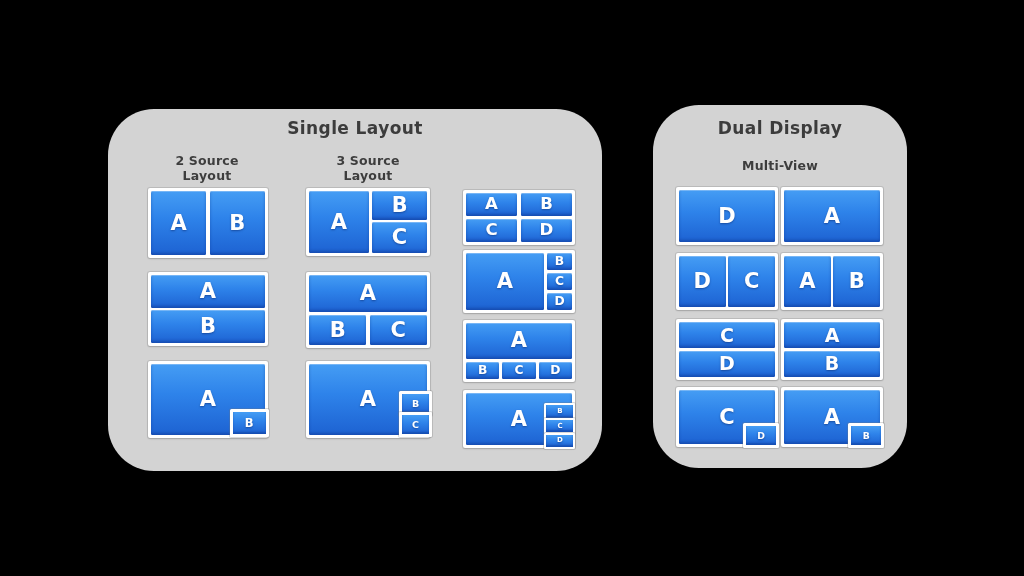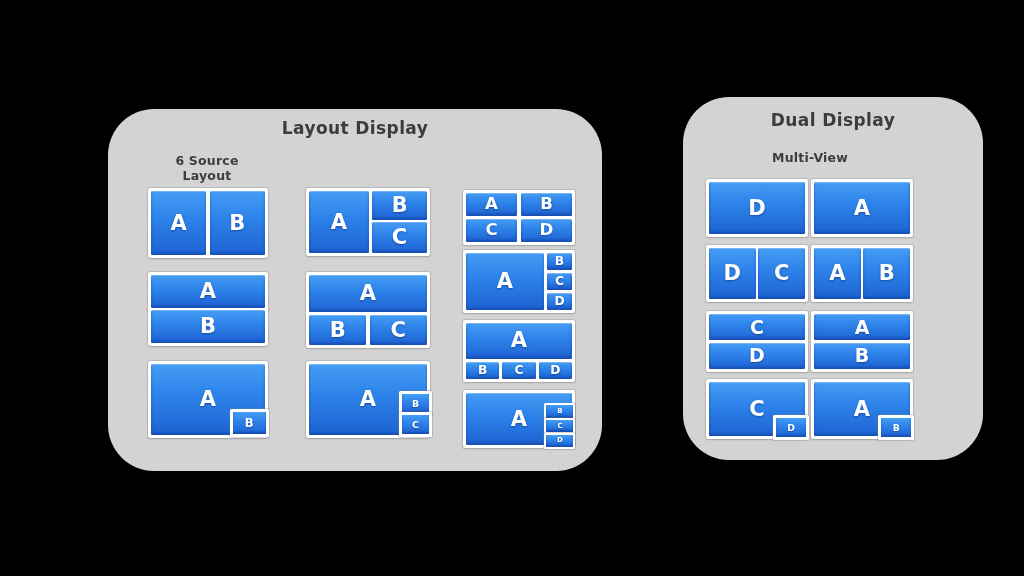--- a/index.html
+++ b/index.html
@@ -39,22 +39,23 @@
   .tile-label{
     color:#ffffff;font-weight:bold;line-height:1;
     text-shadow:0 1px 2px rgba(10,35,100,0.5);
   }
 </style>
 </head>
 <body>
 
 <div id="canvas">
   <section class="panel panel-single" style="left: 108px; top: 109px; width: 494px; height: 362px;">
-    <h2 class="panel-title">Layout Display</h2>
-  <div class="col-header" style="left: 59px; top: 44px; width: 80px;">6 Source Layout</div>
+    <h2 class="panel-title">Single Layout</h2>
+  <div class="col-header" style="left: 59px; top: 44px; width: 80px;">2 Source Layout</div>
+      <div class="col-header" style="left: 220px; top: 44px; width: 80px;">3 Source Layout</div>
       <div class="screen" style="left: 40px; top: 79px; width: 120px; height: 70px;">
         <div class="screen-inner">
           <div class="tile" style="left: 0%; top: 0%; width: 48.6%; height: 100%;">
             <span class="tile-label" style="font-size: 21px;">A</span>
           </div>
           <div class="tile" style="left: 51.4%; top: 0%; width: 48.6%; height: 100%;">
             <span class="tile-label" style="font-size: 21px;">B</span>
           </div>
         </div>
       </div>
@@ -175,21 +176,21 @@
           </div>
           <div class="tile pip" style="left: 74%; top: 48%; width: 25.5%; height: 24%; border-width: 2px;">
             <span class="tile-label" style="font-size: 7px;">C</span>
           </div>
           <div class="tile pip" style="left: 74%; top: 76%; width: 25.5%; height: 24%; border-width: 2px;">
             <span class="tile-label" style="font-size: 7px;">D</span>
           </div>
         </div>
       </div>
     </section>
-  <section class="panel panel-dual" style="left: 653px; top: 97px; width: 300px; height: 363px; margin-left: 30px;">
+  <section class="panel panel-dual" style="left: 653px; top: 105px; width: 254px; height: 363px;">
     <h2 class="panel-title">Dual Display</h2>
   <div class="col-header" style="left: 67px; top: 53px; width: 120px;">Multi-View</div>
       <div class="screen" style="left: 23px; top: 82px; width: 102px; height: 58px;">
         <div class="screen-inner">
           <div class="tile" style="left: 0%; top: 0%; width: 100%; height: 100%;">
             <span class="tile-label" style="font-size: 21px;">D</span>
           </div>
         </div>
       </div>
       <div class="screen" style="left: 128px; top: 82px; width: 102px; height: 58px;">

